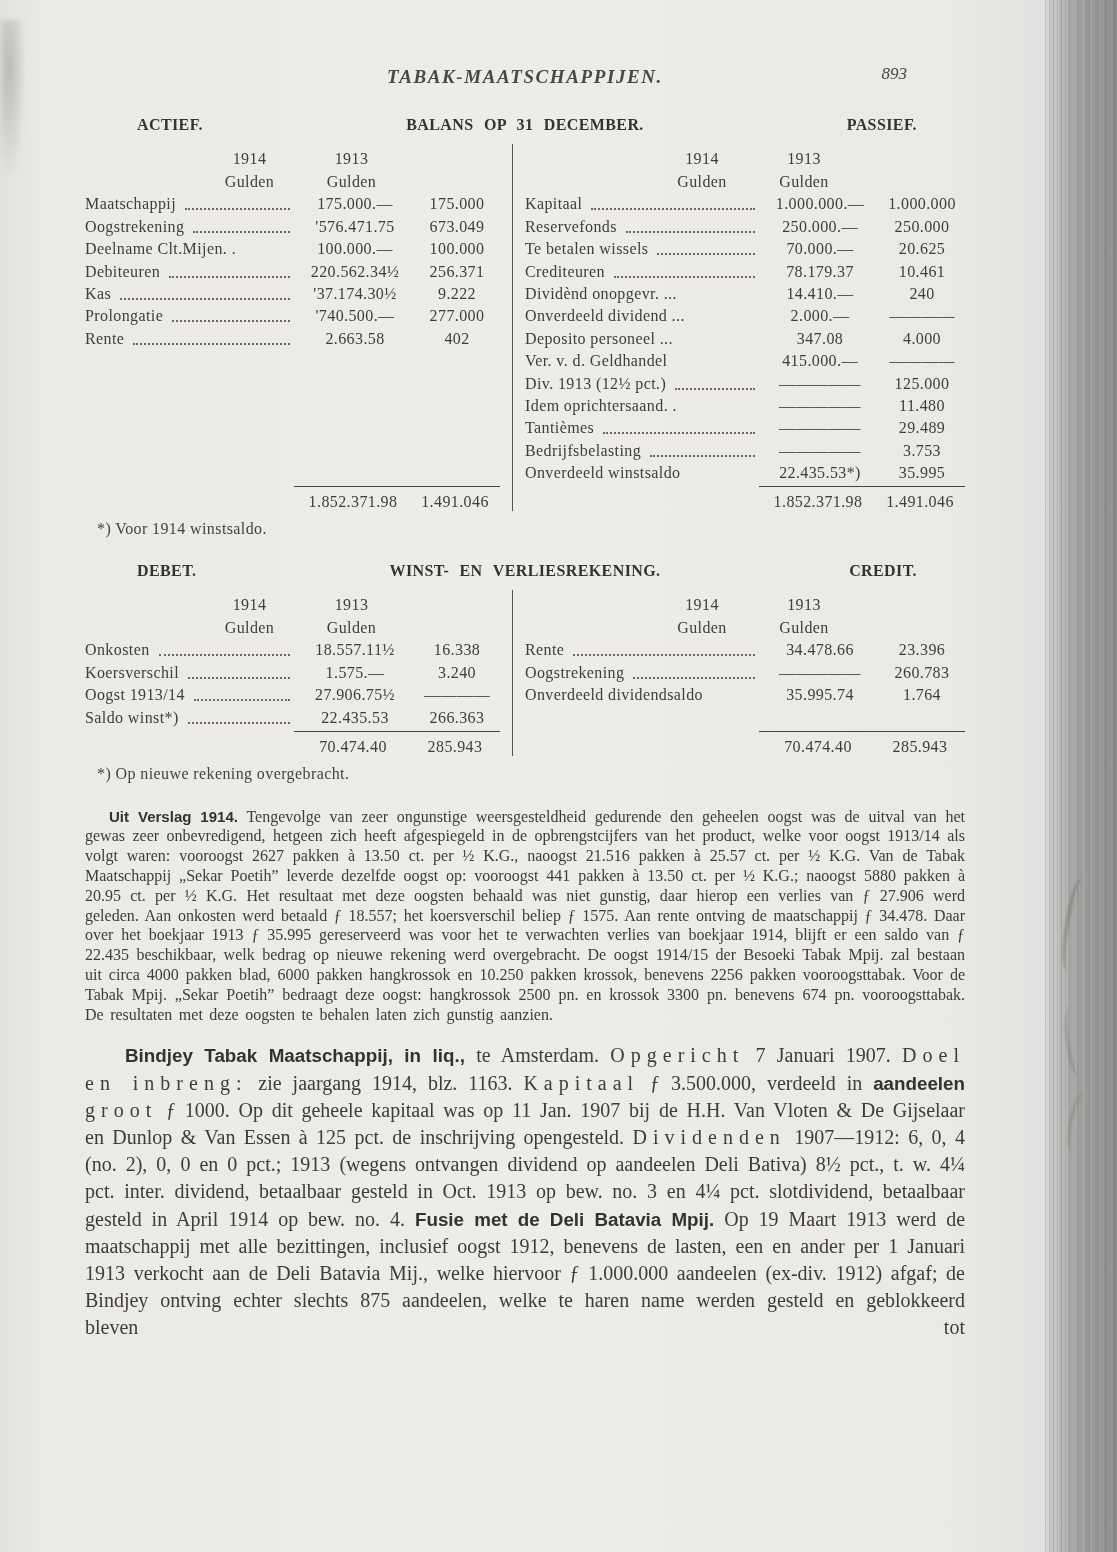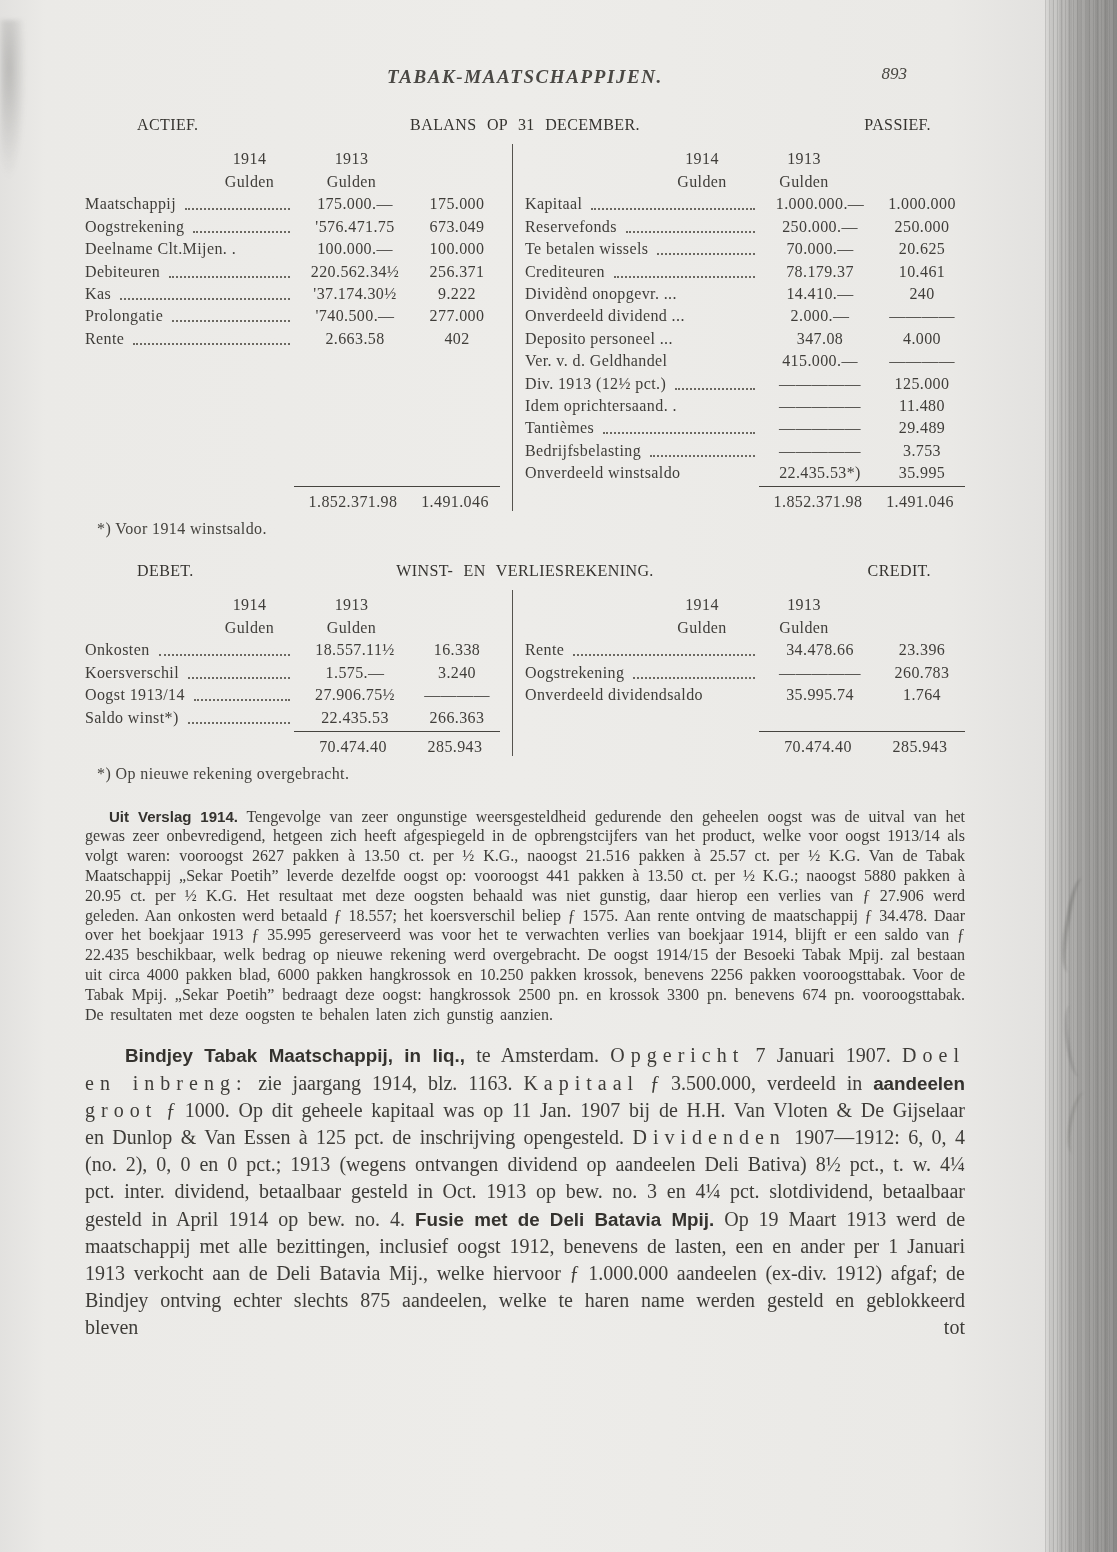--- a/index.html
+++ b/index.html
@@ -9,24 +9,24 @@
   .content{position:absolute;left:85px;top:58px;width:880px;}
 
   
   .running{position:relative;height:42px;}
   .rtitle{position:absolute;left:50%;transform:translateX(-50%);top:8px;font-style:italic;font-weight:600;
     font-size:19px;letter-spacing:1.6px;color:#4a4844;white-space:nowrap;}
   .pnum{position:absolute;right:58px;top:6px;font-size:17px;color:#46443f;font-style:italic;}
 
   
   .fintable{margin-top:14px;font-size:16px;color:#3f3d39;letter-spacing:.4px;}
-  .trihead{position:relative;height:22px;font-weight:400;font-size:16px;color:#35332f;margin-top:16px;}
+  .trihead{position:relative;height:22px;font-weight:700;font-size:16px;color:#35332f;margin-top:16px;}
   .th-left{position:absolute;left:52px;}
   .th-center{position:absolute;left:50%;transform:translateX(-50%);white-space:nowrap;word-spacing:6px;}
-  .th-right{position:absolute;right:34px;}
+  .th-right{position:absolute;right:48px;}
   .fin{display:flex;align-items:stretch;margin-top:6px;}
   .half{display:flex;flex-direction:column;}
   .half.left{width:427px;padding-right:12px;box-sizing:border-box;}
   .half.right{width:453px;border-left:1.6px solid #56534e;padding-left:12px;box-sizing:border-box;}
   .r{display:flex;align-items:flex-end;height:22.4px;line-height:18px;white-space:nowrap;}
   .r.head{height:23.5px;justify-content:center;}
   .lab{white-space:nowrap;}
   .dots{flex:1;min-width:6px;border-bottom:2px dotted #6b6861;margin:0 6px 3px 9px;}
   .no-dots .dots,.r.head .dots{border-bottom:none;}
   .v1{width:118px;text-align:center;}

